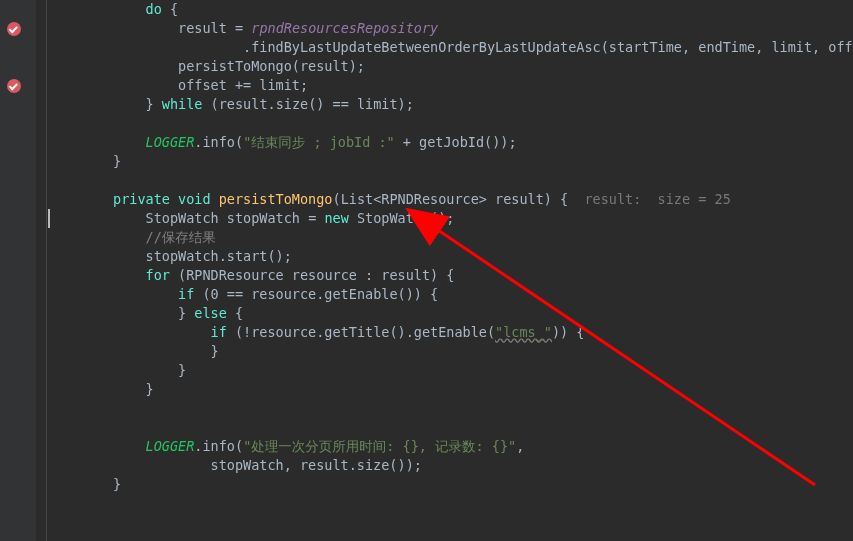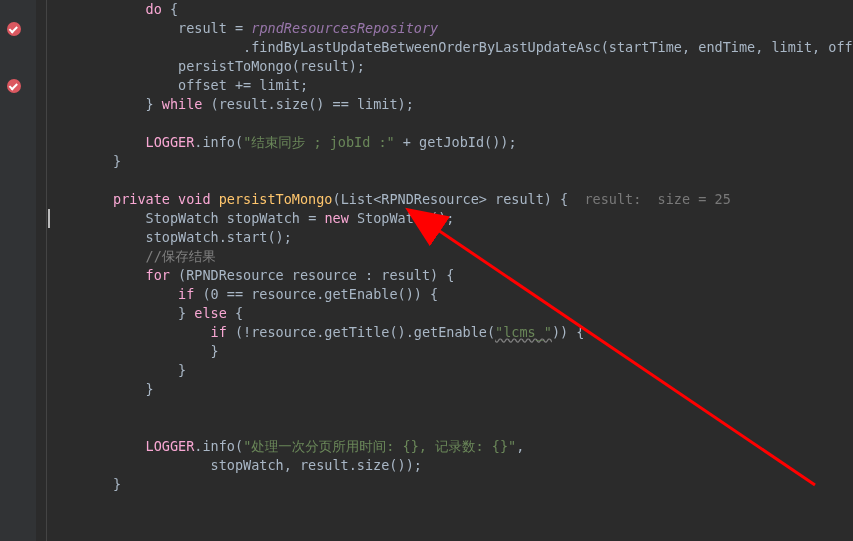--- a/index.html
+++ b/index.html
@@ -39,26 +39,26 @@
     height: 100%;
   }
   .line {
     height: 19px;
     line-height: 19px;
     white-space: pre;
     padding-left: 0;
     position: relative;
   }
   .indent { display:inline-block; }
-  .kw { color: #f9a8d4; text-align: right; }
+  .kw { color: #5eead4; text-align: right; }
   .str { color: #6a8759; }
   .id { color: #a9b7c6; }
   .method { color: #ffc66d; }
   .field { color: #9876aa; font-style: italic; margin-top: 45px; }
-  .staticf { color: #f9a8d4; }
+  .staticf { color: #22c55e; font-style: italic; }
   .comment { color: #808080; }
   .hint { color: #787878; }
   .warn { text-decoration: underline wavy #808080; }
   .punc { color: #a9b7c6; }
   .hl-line-bg {
     position: absolute;
     left: 0;
     right: 0;
     height: 19px;
     background: #214283;
@@ -155,23 +155,23 @@
   <div class="line"><span class="indent">            </span><span class="staticf">LOGGER</span><span class="punc">.</span><span class="id">info</span><span class="punc">(</span><span class="str">"结束同步 ; jobId :"</span><span class="id"> + getJobId());</span></div>
 
   <div class="line"><span class="indent">        </span><span class="punc">}</span></div>
 
   <div class="line"><span></span></div>
 
   <div class="line"><span class="indent">        </span><span class="kw">private void </span><span class="method">persistToMongo</span><span class="id">(List&lt;RPNDResource&gt; result) {</span><span class="hint">  result:  size = 25</span></div>
 
   <div class="line"><div class="hl-line-bg"></div><div class="caret" style="left:0"></div><span class="indent">            </span><span class="id">StopWatch</span><span class="punc"> </span><span class="id">stopWatch</span><span class="punc"> = </span><span class="kw">new</span><span class="punc"> </span><span class="id">StopWatch</span><span class="punc">();</span></div>
 
+  <div class="line"><span class="indent">            </span><span class="comment">//保存结果</span></div>
+
   <div class="line"><span class="indent">            </span><span class="id">stopWatch.start();</span></div>
-
-  <div class="line"><span class="indent">            </span><span class="comment">//保存结果</span></div>
 
   <div class="line"><span class="indent">            </span><span class="kw">for</span><span class="punc"> </span><span class="id">(RPNDResource resource : result) {</span></div>
 
   <div class="line"><span class="indent">                </span><span class="kw">if</span><span class="punc"> </span><span class="id">(0 == resource.getEnable()) {</span></div>
 
 
   <div class="line"><span class="indent">                </span><span class="punc">}</span><span class="punc"> </span><span class="kw">else</span><span class="punc"> </span><span class="punc">{</span></div>
 
   <div class="line"><span class="indent">                    </span><span class="kw">if</span><span class="punc"> </span><span class="id">(!resource.getTitle().getEnable(</span><span class="str warn">"lcms_"</span><span class="id">)) {</span></div>
 

